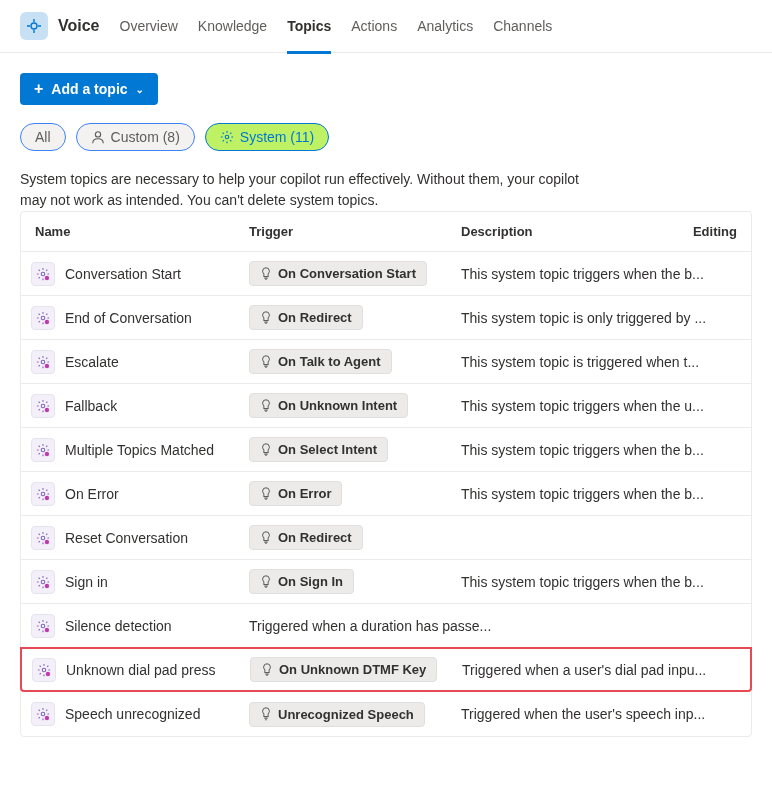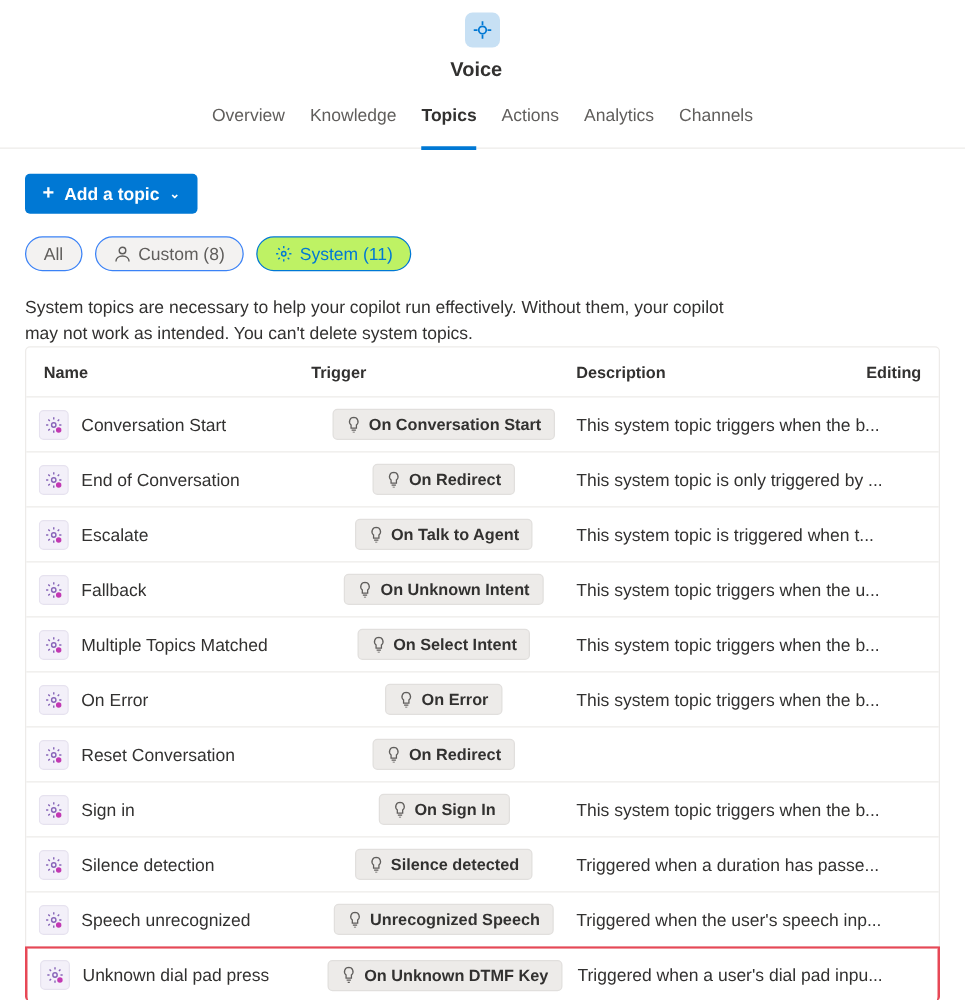--- a/index.html
+++ b/index.html
@@ -9,21 +9,20 @@
       color: #323130;
       background: #fff;
       width: 772px;
     }
     .header {
       display: flex;
       align-items: center;
       padding: 10px 20px;
       border-bottom: 1px solid #edebe9;
       gap: 10px;
-      flex-direction: column;
     }
     .logo {
       width: 28px;
       height: 28px;
       background: #c7e0f4;
       border-radius: 6px;
       display: flex;
       align-items: center;
       justify-content: center;
       position: relative;
@@ -151,21 +150,21 @@
       height: 24px;
       background: #f3f0f9;
       border: 1px solid #e6e2ef;
       border-radius: 4px;
       display: flex;
       align-items: center;
       justify-content: center;
       flex-shrink: 0;
     }
     .topic-icon svg { width: 14px; height: 14px; }
-    .row-trigger { flex: 0 0 212px; text-align: center; }
+    .row-trigger { flex: 0 0 212px; }
     .trigger-chip {
       display: inline-flex;
       align-items: center;
       gap: 6px;
       background: #edebe9;
       border: 1px solid #e1dfdd;
       border-radius: 4px;
       padding: 4px 10px;
       font-weight: 600;
       font-size: 13px;
@@ -435,31 +434,44 @@
           <div class="row-name">
             <div class="topic-icon">
               <svg viewBox="0 0 16 16" fill="none" stroke="#8764b8" stroke-width="1.3">
   <circle cx="8" cy="8" r="2"></circle>
   <path d="M8 1v2M8 13v2M1 8h2M13 8h2M3 3l1.4 1.4M11.6 11.6L13 13M3 13l1.4-1.4M11.6 4.4L13 3"></path>
   <circle cx="12.5" cy="12.5" r="2.5" fill="#c239b3" stroke="none"></circle>
 </svg>
             </div>
             <span class="row-name-text">Silence detection</span>
           </div>
-          <div class="row-trigger"><span class="trigger-chip">
-              <span class="trigger-icon">
-                <svg viewBox="0 0 14 16" fill="none" stroke="#605e5c" stroke-width="1.2">
-  <path d="M7 1a4 4 0 00-2.5 7.1V11h5V8.1A4 4 0 007 1z"></path>
-  <path d="M5 13h4M6 15h2"></path>
-</svg>
-              </span>
-              <span>Silence detected</span>
-            </span></div>
           <div class="row-desc">Triggered when a duration has passe...</div>
         </div>
+        <div class="table-row highlighted">
+          <div class="row-name">
+            <div class="topic-icon">
+              <svg viewBox="0 0 16 16" fill="none" stroke="#8764b8" stroke-width="1.3">
+  <circle cx="8" cy="8" r="2"></circle>
+  <path d="M8 1v2M8 13v2M1 8h2M13 8h2M3 3l1.4 1.4M11.6 11.6L13 13M3 13l1.4-1.4M11.6 4.4L13 3"></path>
+  <circle cx="12.5" cy="12.5" r="2.5" fill="#c239b3" stroke="none"></circle>
+</svg>
+            </div>
+            <span class="row-name-text">Unknown dial pad press</span>
+          </div>
+          <div class="row-trigger"><span class="trigger-chip">
+              <span class="trigger-icon">
+                <svg viewBox="0 0 14 16" fill="none" stroke="#605e5c" stroke-width="1.2">
+  <path d="M7 1a4 4 0 00-2.5 7.1V11h5V8.1A4 4 0 007 1z"></path>
+  <path d="M5 13h4M6 15h2"></path>
+</svg>
+              </span>
+              <span>On Unknown DTMF Key</span>
+            </span></div>
+          <div class="row-desc">Triggered when a user's dial pad inpu...</div>
+        </div>
         <div class="table-row">
           <div class="row-name">
             <div class="topic-icon">
               <svg viewBox="0 0 16 16" fill="none" stroke="#8764b8" stroke-width="1.3">
   <circle cx="8" cy="8" r="2"></circle>
   <path d="M8 1v2M8 13v2M1 8h2M13 8h2M3 3l1.4 1.4M11.6 11.6L13 13M3 13l1.4-1.4M11.6 4.4L13 3"></path>
   <circle cx="12.5" cy="12.5" r="2.5" fill="#c239b3" stroke="none"></circle>
 </svg>
             </div>
             <span class="row-name-text">Speech unrecognized</span>
@@ -467,38 +479,16 @@
           <div class="row-trigger"><span class="trigger-chip">
               <span class="trigger-icon">
                 <svg viewBox="0 0 14 16" fill="none" stroke="#605e5c" stroke-width="1.2">
   <path d="M7 1a4 4 0 00-2.5 7.1V11h5V8.1A4 4 0 007 1z"></path>
   <path d="M5 13h4M6 15h2"></path>
 </svg>
               </span>
               <span>Unrecognized Speech</span>
             </span></div>
           <div class="row-desc">Triggered when the user's speech inp...</div>
-        </div>
-        <div class="table-row highlighted">
-          <div class="row-name">
-            <div class="topic-icon">
-              <svg viewBox="0 0 16 16" fill="none" stroke="#8764b8" stroke-width="1.3">
-  <circle cx="8" cy="8" r="2"></circle>
-  <path d="M8 1v2M8 13v2M1 8h2M13 8h2M3 3l1.4 1.4M11.6 11.6L13 13M3 13l1.4-1.4M11.6 4.4L13 3"></path>
-  <circle cx="12.5" cy="12.5" r="2.5" fill="#c239b3" stroke="none"></circle>
-</svg>
-            </div>
-            <span class="row-name-text">Unknown dial pad press</span>
-          </div>
-          <div class="row-trigger"><span class="trigger-chip">
-              <span class="trigger-icon">
-                <svg viewBox="0 0 14 16" fill="none" stroke="#605e5c" stroke-width="1.2">
-  <path d="M7 1a4 4 0 00-2.5 7.1V11h5V8.1A4 4 0 007 1z"></path>
-  <path d="M5 13h4M6 15h2"></path>
-</svg>
-              </span>
-              <span>On Unknown DTMF Key</span>
-            </span></div>
-          <div class="row-desc">Triggered when a user's dial pad inpu...</div>
         </div>
       </div>
   </div>
 </div>
 
 </body></html>

